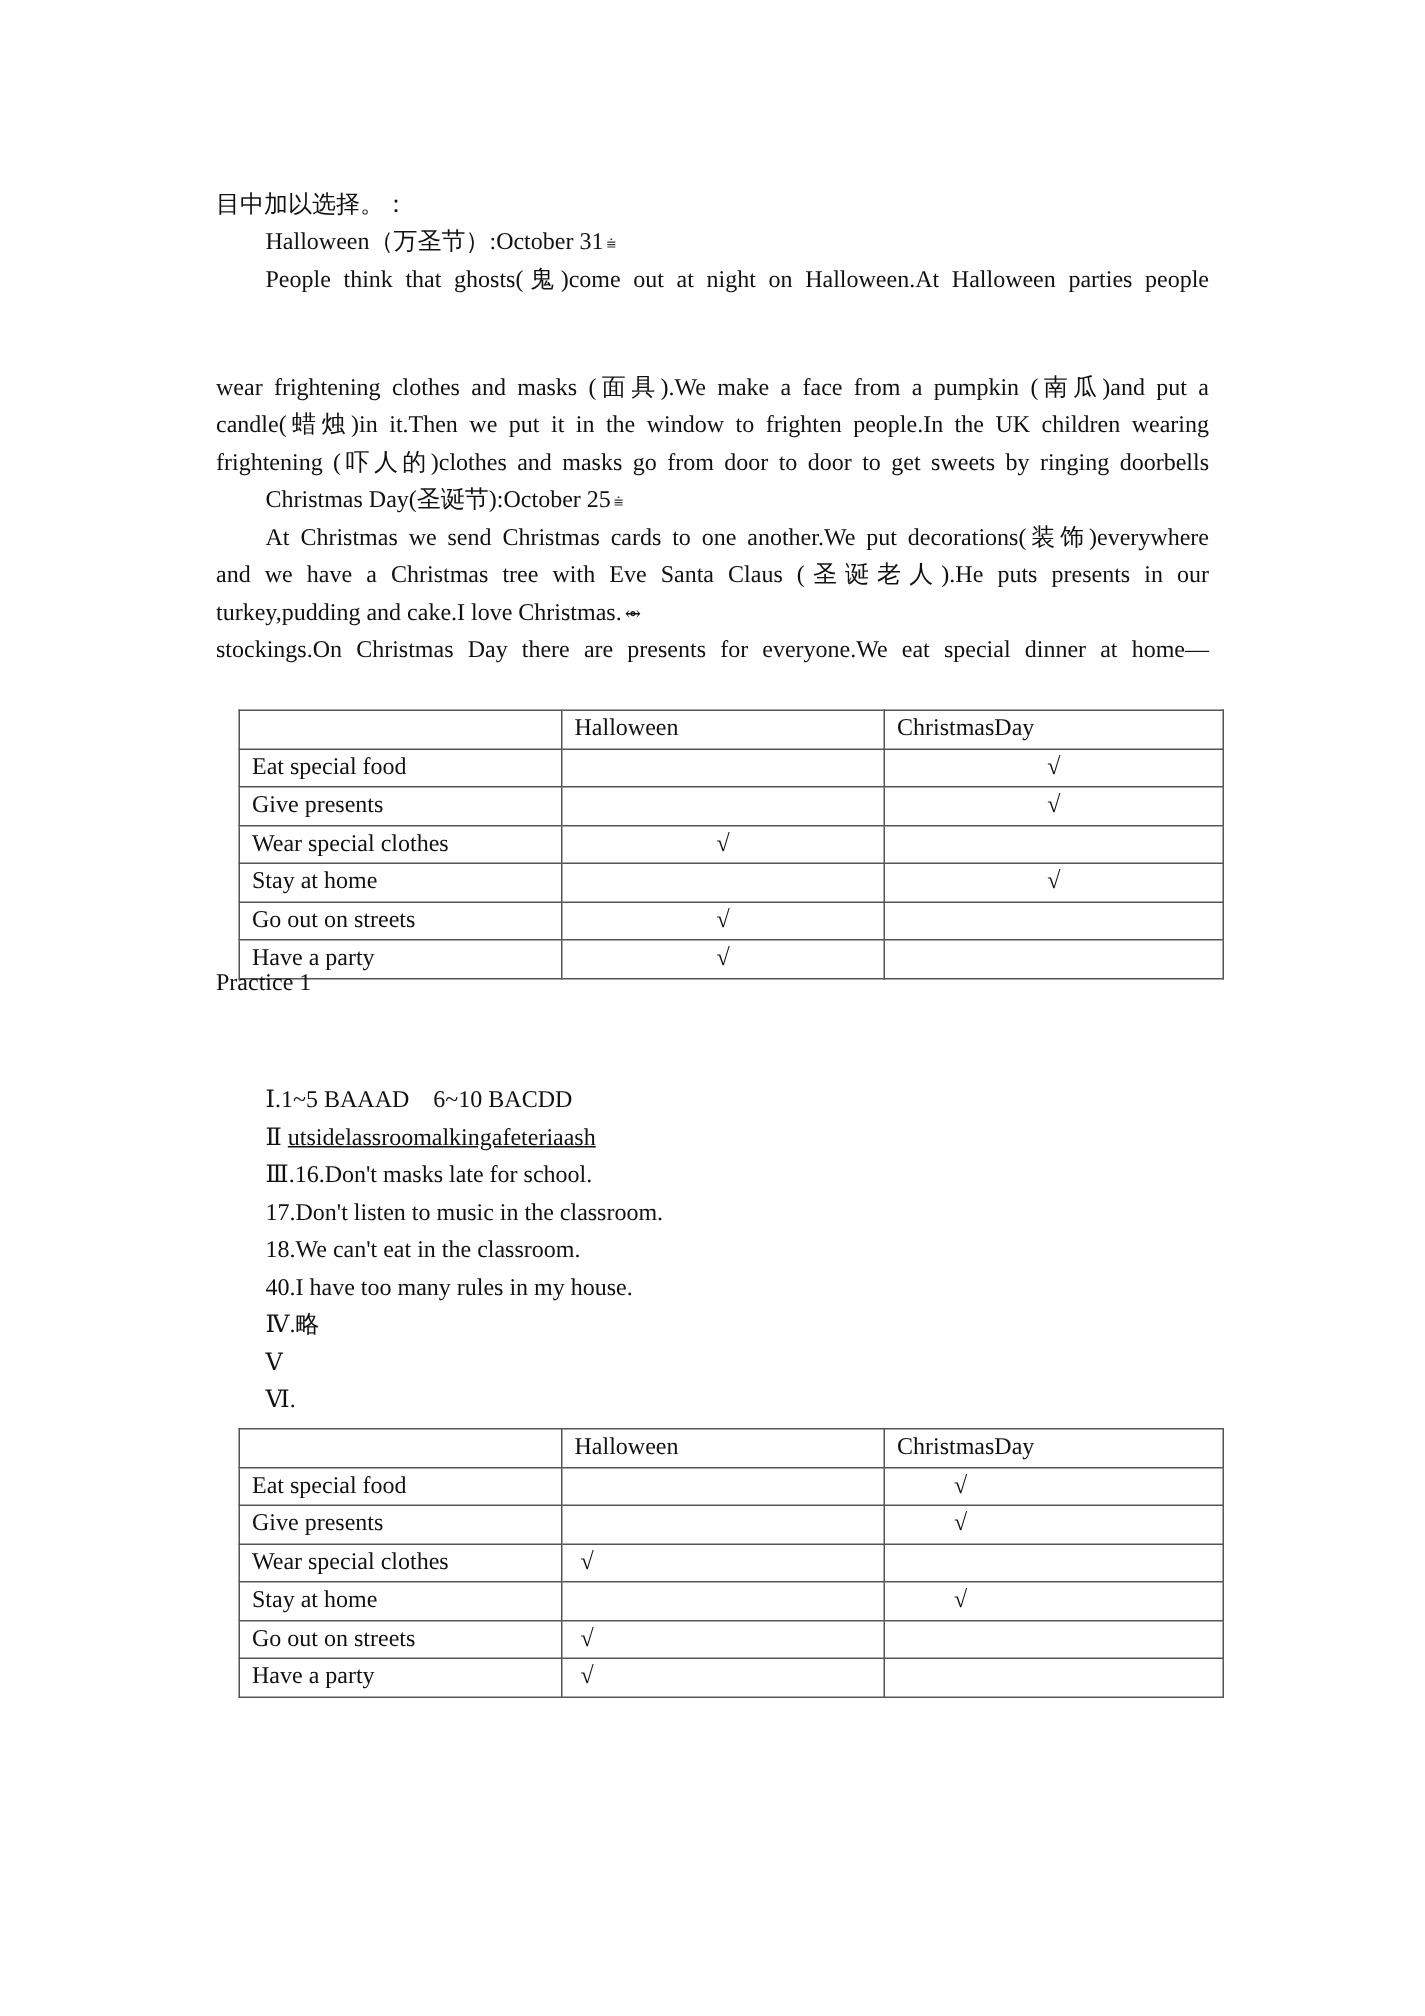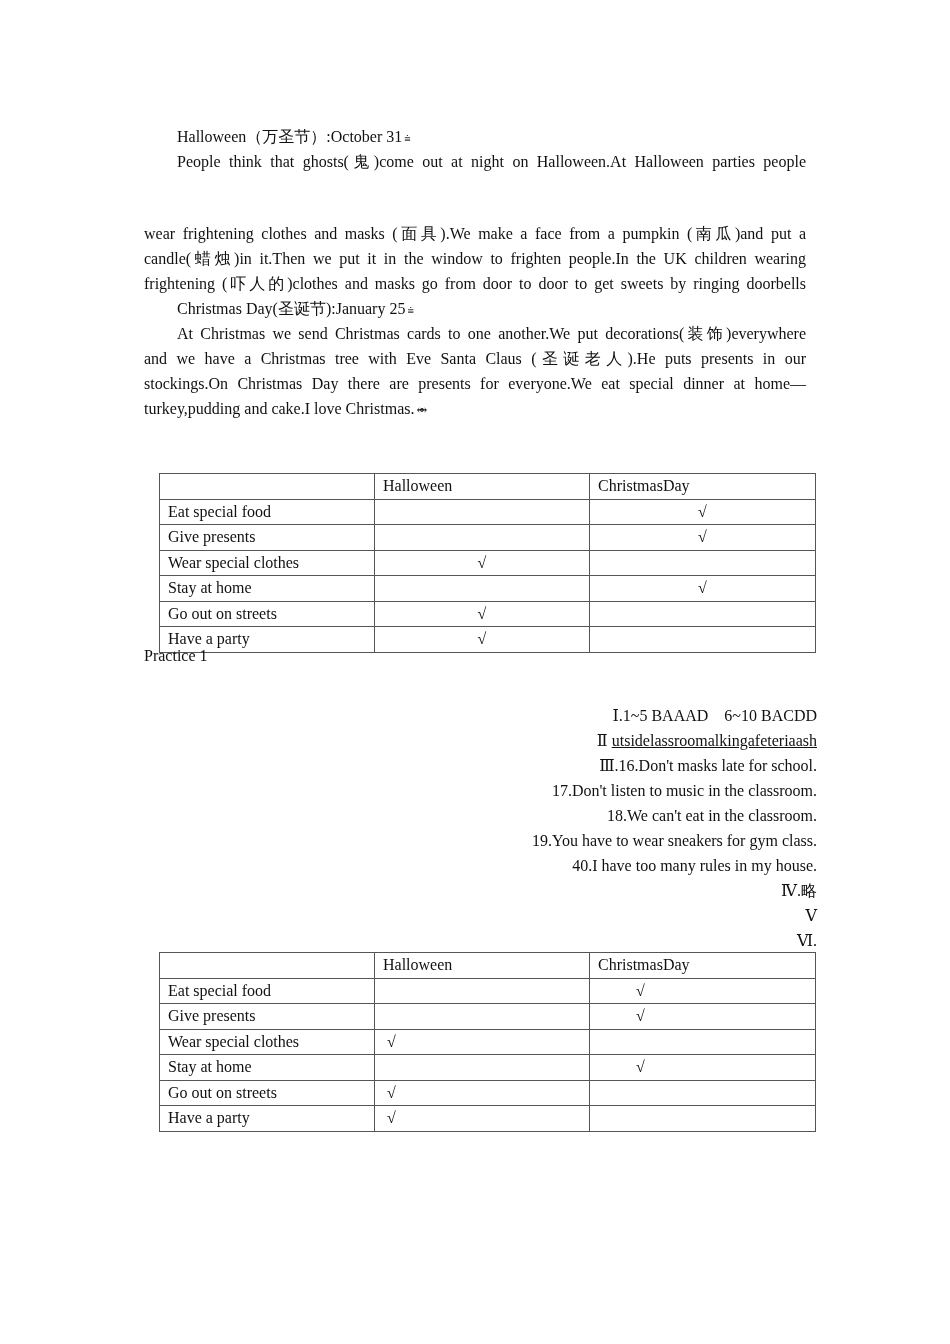--- a/index.html
+++ b/index.html
@@ -77,37 +77,38 @@
       width: 695px;
       top: 643px;
       line-height: 25px;
     }
     .u { text-decoration: underline; margin-top: 13px; }
   </style>
 </head>
 <body>
 
 <div class="page">
+  <div class="line">目中加以选择。：</div>
 
   <div class="line indent"><span>Halloween（万圣节）:October 31</span><span class="mark">⩧</span></div>
 
   <div class="para">
     <div class="line indent" style="text-align:justify;text-align-last:justify;">People think that ghosts(鬼)come out at night on Halloween.At Halloween parties people</div>
     <div class="line" style="text-align:justify;text-align-last:justify;margin-top:47px;">wear frightening clothes and masks (面具).We make a face from a pumpkin (南瓜)and put a</div>
     <div class="line" style="text-align:justify;text-align-last:justify;">candle(蜡烛)in it.Then we put it in the window to frighten people.In the UK children wearing</div>
     <div class="line" style="text-align:justify;text-align-last:justify;">frightening (吓人的)clothes and masks go from door to door to get sweets by ringing doorbells</div>
   </div>
 
-  <div class="line indent"><span>Christmas Day(圣诞节):January 25</span><span class="mark">⩧</span></div>
+  <div class="line indent"><span>Christmas Day(圣诞节):October 25</span><span class="mark">⩧</span></div>
 
   <div class="para">
     <div class="line indent" style="text-align:justify;text-align-last:justify;">At Christmas we send Christmas cards to one another.We put decorations(装饰)everywhere</div>
     <div class="line" style="text-align:justify;text-align-last:justify;">and we have a Christmas tree with Eve Santa Claus (圣诞老人).He puts presents in our</div>
+    <div class="line"><span>turkey,pudding and cake.I love Christmas.</span><span class="mark-anchor">⥈</span></div>
     <div class="line" style="text-align:justify;text-align-last:justify;">stockings.On Christmas Day there are presents for everyone.We eat special dinner at home—</div>
-    <div class="line"><span>turkey,pudding and cake.I love Christmas.</span><span class="mark-anchor">⥈</span></div>
   </div>
 </div>
 
 <table class="grid" id="table1">
   <tbody>
       <tr>
     <td class="c0"></td>
     <td class="c1">Halloween</td>
     <td class="c2">ChristmasDay</td>
   </tr>
@@ -139,27 +140,26 @@
   <tr>
     <td>Have a party</td>
     <td class="chk">√</td>
     <td class="chk"></td>
   </tr>
 </tbody>
   </table>
 
 <div class="center-title">Practice 1</div>
 
-<div class="answers" style="top:703px;text-align:right;">
+<div class="answers" style="top:721px;">
   <div class="line">Ⅰ.1~5 BAAAD　6~10 BACDD</div>
   <div class="line"><span>Ⅱ</span> <span class="u">utsidelassroomalkingafeteriaash</span></div>
   <div class="line">Ⅲ.16.Don't masks late for school.</div>
   <div class="line">17.Don't listen to music in the classroom.</div>
   <div class="line">18.We can't eat in the classroom.</div>
-  <div class="line">19.You have to wear sneakers for gym class.</div>
   <div class="line">40.I have too many rules in my house.</div>
   <div class="line">Ⅳ.略</div>
   <div class="line">Ⅴ</div>
   <div class="line">Ⅵ.</div>
 </div>
 
 <table class="grid" id="table2">
   <tbody>
       <tr>
     <td class="c0"></td>

